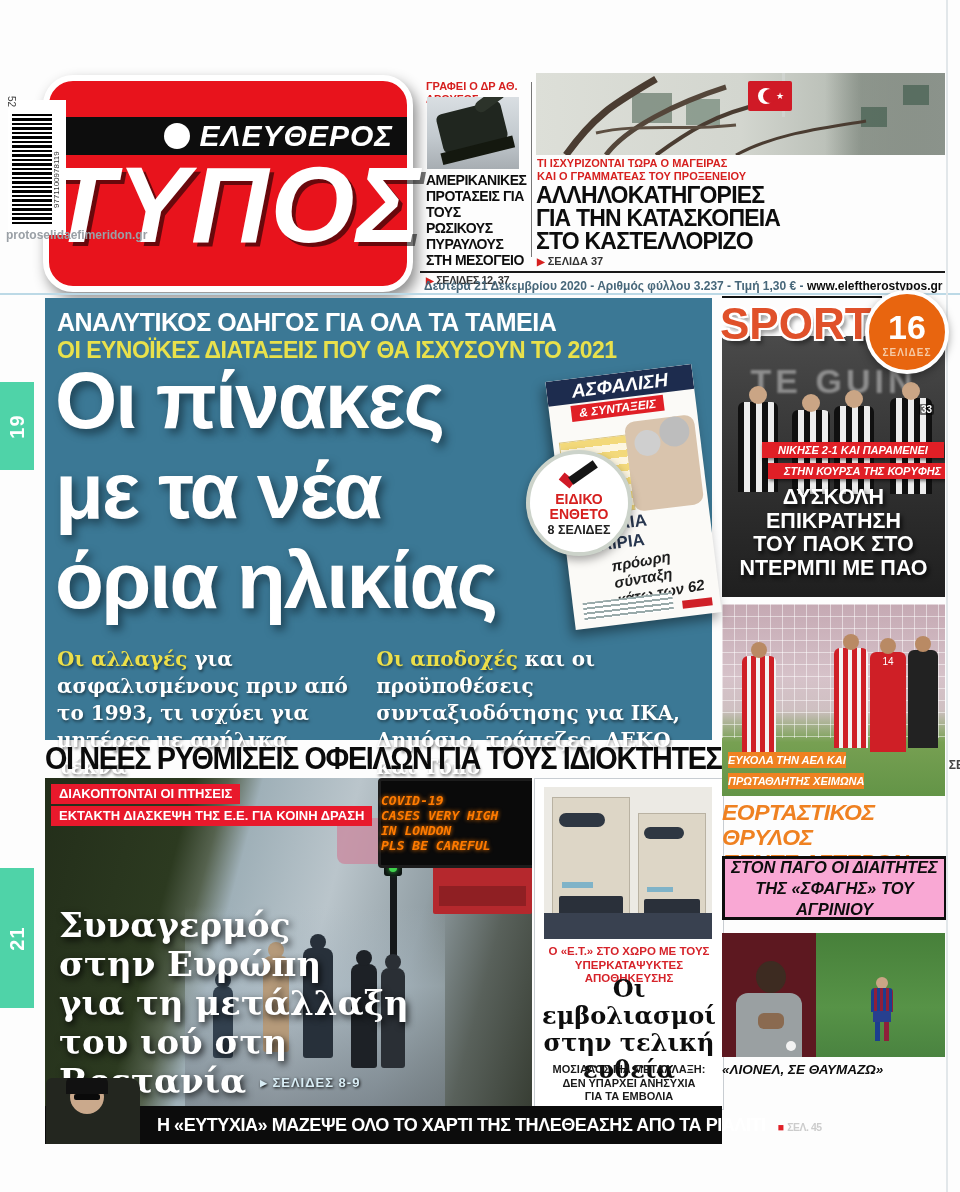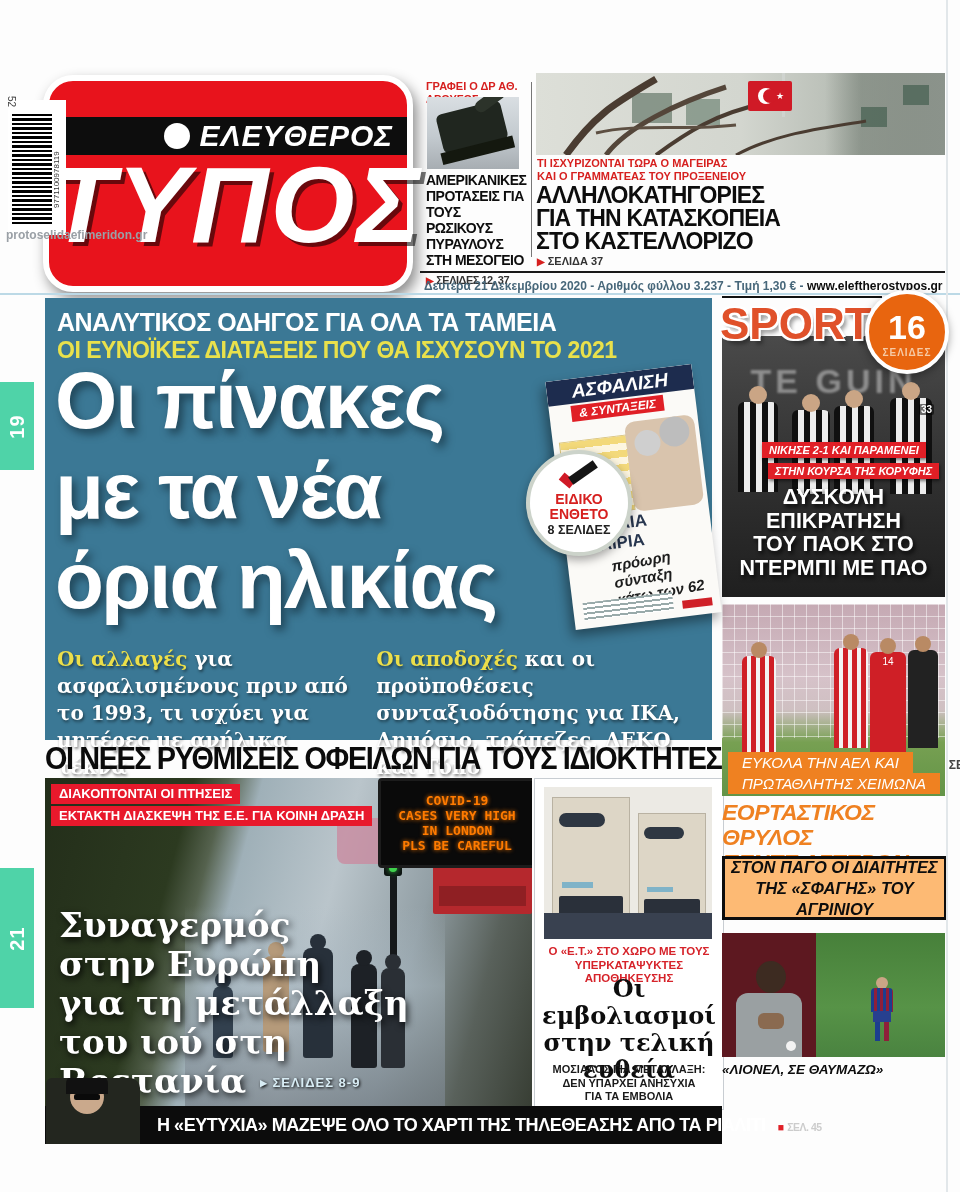--- a/index.html
+++ b/index.html
@@ -112,21 +112,21 @@
   .label-strip{position:absolute;background:#e8192c;color:#fff;font-weight:bold;font-size:13px;
         padding:2px 8px 3px;letter-spacing:0;}
   .bus{position:absolute;left:388px;top:44px;width:99px;height:92px;background:#b5282d;border-radius:6px 6px 2px 2px;}
   .bus:before{content:"";position:absolute;left:6px;top:10px;right:6px;height:26px;background:#5a191c;border-radius:3px;}
   .bus:after{content:"";position:absolute;left:6px;bottom:8px;right:6px;height:20px;background:#8f1f23;}
   .pinkblob{position:absolute;left:292px;top:40px;width:60px;height:46px;background:#c98ba0;border-radius:8px;opacity:.8;}
   .pole{position:absolute;left:345px;top:0;width:7px;height:210px;background:#15181a;}
   .pole .lamp{position:absolute;left:-6px;top:58px;width:18px;height:40px;background:#0c0e10;border-radius:3px;}
   .pole .green{position:absolute;left:-1px;top:86px;width:8px;height:8px;border-radius:50%;background:#3fd14c;box-shadow:0 0 6px #3fd14c;}
   .led{position:absolute;left:333px;top:0;width:152px;height:84px;background:#0a0a0a;border:3px solid #1c1c1c;
-        border-radius:4px;display:flex;flex-direction:column;justify-content:center;align-items:center;z-index:4;}
+        border-radius:4px;display:flex;flex-direction:column;justify-content:center;align-items:flex-start;z-index:4;font-style:italic;}
   .led div{font-family:"DejaVu Sans Mono","Liberation Mono",monospace;font-weight:bold;font-size:13px;
         line-height:15px;color:#ff7b00;text-shadow:0 0 4px #ff7b00;white-space:nowrap;}
   .ped{position:absolute;border-radius:8px 8px 3px 3px;}
   .ped:before{content:"";position:absolute;left:50%;top:-14px;transform:translateX(-50%);
         width:16px;height:16px;border-radius:50%;background:inherit;}
   .uk-headline{position:absolute;left:14px;top:128px;color:#fff;font-family:"DejaVu Serif","Liberation Serif",serif;
         font-weight:bold;font-size:34px;line-height:39px;text-shadow:2px 3px 7px rgba(0,0,0,.85);z-index:5;}
   .uk-pages{font-family:"Liberation Sans",sans-serif;font-size:13px;font-weight:bold;color:#d8ecf4;
         letter-spacing:1px;margin-left:14px;vertical-align:6px;text-shadow:1px 1px 3px #000;}
 
@@ -170,41 +170,41 @@
         background:linear-gradient(180deg,#4a4a4a 0%,#303030 55%,#1f1f1f 100%);}
   .graffiti{position:absolute;left:0;top:26px;width:100%;text-align:center;color:rgba(255,255,255,.4);
         font-weight:bold;font-size:34px;letter-spacing:4px;filter:blur(1px);}
   .jersey{position:absolute;border-radius:6px 6px 0 0;
         background:repeating-linear-gradient(90deg,#101010 0 6px,#ececec 6px 12px);}
   .jersey:before{content:"";position:absolute;left:50%;top:-16px;transform:translateX(-50%);
         width:18px;height:18px;border-radius:50%;background:#caa585;}
   .jersey .num{position:absolute;right:-2px;top:6px;color:#fff;font-weight:bold;font-size:10px;
         background:rgba(0,0,0,.55);padding:0 2px;border-radius:2px;}
   .red-strip{position:absolute;background:#e01f26;color:#fff;font-weight:bold;font-style:italic;
-        font-size:11px;padding:2px 7px;white-space:nowrap;box-shadow:1px 2px 3px rgba(0,0,0,.5);}
+        font-size:11px;padding:2px 16px;white-space:nowrap;box-shadow:1px 2px 3px rgba(0,0,0,.5);}
   .paok-headline{position:absolute;left:0;top:150px;width:100%;text-align:center;color:#fff;
         font-weight:bold;font-size:21.5px;line-height:23.5px;
         text-shadow:2px 3px 4px rgba(0,0,0,.85);}
 
   .osfp-photo{left:722px;top:604px;width:223px;height:192px;overflow:hidden;
         background:linear-gradient(180deg,#c5a9b3 0%,#d6c2c9 38%,#cfc0c2 55%,#77a052 72%,#639447 100%);}
   .net{position:absolute;inset:0;height:70%;
         background:repeating-linear-gradient(90deg,rgba(255,255,255,.5) 0 1px,transparent 1px 12px),
                    repeating-linear-gradient(180deg,rgba(255,255,255,.5) 0 1px,transparent 1px 12px);}
   .jersey-red{position:absolute;border-radius:6px 6px 0 0;
         background:repeating-linear-gradient(90deg,#cf1f26 0 5px,#f3f3f3 5px 9px);}
   .jersey-red:before{content:"";position:absolute;left:50%;top:-14px;transform:translateX(-50%);
         width:16px;height:16px;border-radius:50%;background:#b98a64;}
   .jr-solid{background:#cf1f26;}
   .jr-num{position:absolute;left:50%;top:4px;transform:translateX(-50%);color:#fff;font-weight:normal;font-size:10px;}
-  .orange-strip{position:absolute;background:#ef8121;color:#fff;font-weight:normal;font-style:italic;
-        font-size:15px;padding:2px 14px;white-space:nowrap;}
+  .orange-strip{position:absolute;background:#ef8121;color:#fff;font-weight:bold;font-style:italic;
+        font-size:11px;padding:2px 0;white-space:nowrap;}
   .osfp-headline{left:722px;top:800px;width:223px;color:#ef8121;font-weight:bold;font-style:italic;
         font-size:23px;line-height:25px;letter-spacing:-0.5px;}
-  .ref-box{left:722px;top:856px;width:219px;height:58px;border:3px solid #0d0d0d;background:#fdba74;
+  .ref-box{left:722px;top:856px;width:219px;height:58px;border:3px solid #0d0d0d;background:#f9a8d4;
         display:flex;flex-direction:column;justify-content:center;text-align:center;}
   .ref-box div{font-weight:bold;font-style:italic;font-size:16.5px;line-height:21px;color:#0d0d0d;}
 
   .messi-photo{left:722px;top:933px;width:223px;height:124px;overflow:hidden;background:#5d1820;}
   .messi-right{position:absolute;right:0;top:0;width:58%;height:100%;
         background:linear-gradient(180deg,#47803a 0%,#579347 60%,#4a8340 100%);}
   .pele{position:absolute;left:10px;bottom:0;width:74px;height:100px;}
   .pele .torso{position:absolute;left:4px;bottom:0;width:66px;height:64px;background:#9aa0a2;border-radius:12px 12px 0 0;}
   .pele .head{position:absolute;left:24px;top:4px;width:30px;height:32px;border-radius:50%;background:#3d2b21;}
   .pele .hands{position:absolute;left:26px;bottom:28px;width:26px;height:16px;background:#8a6a50;border-radius:6px;}

